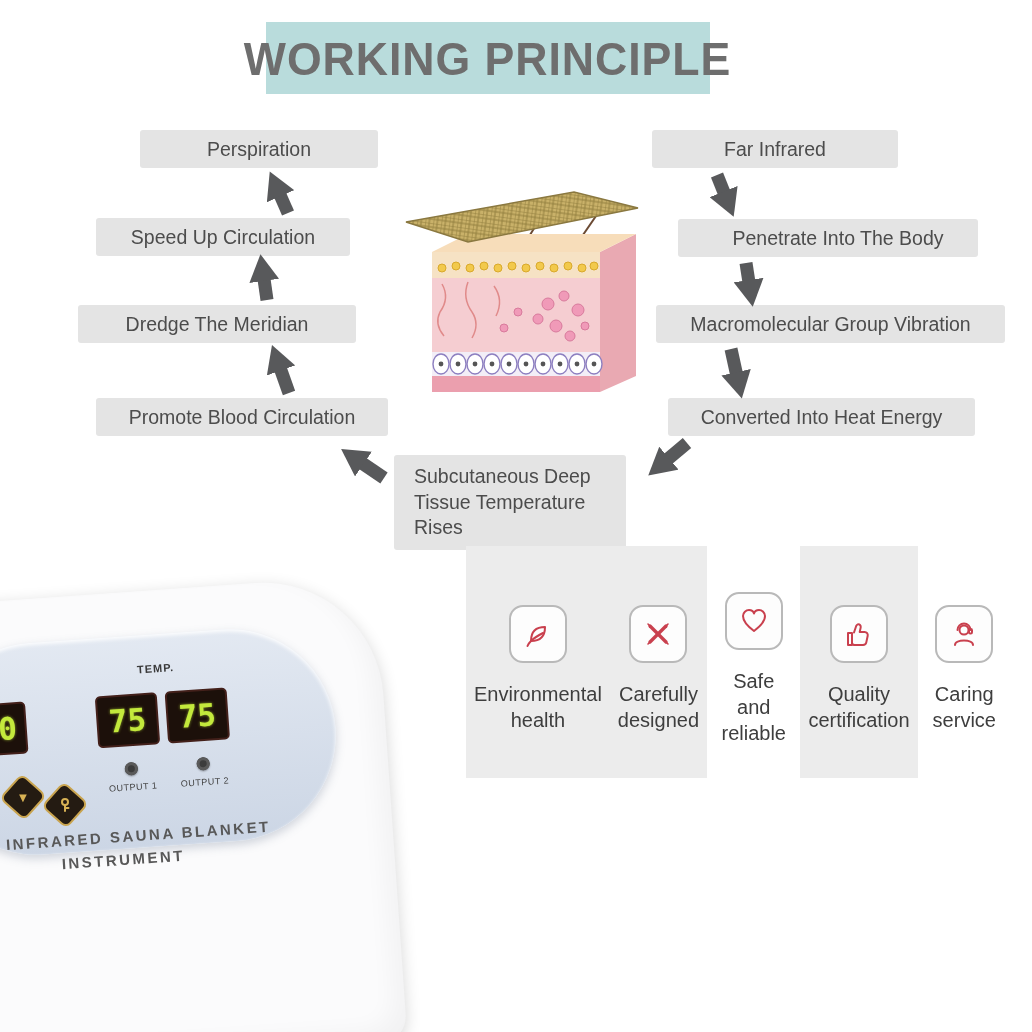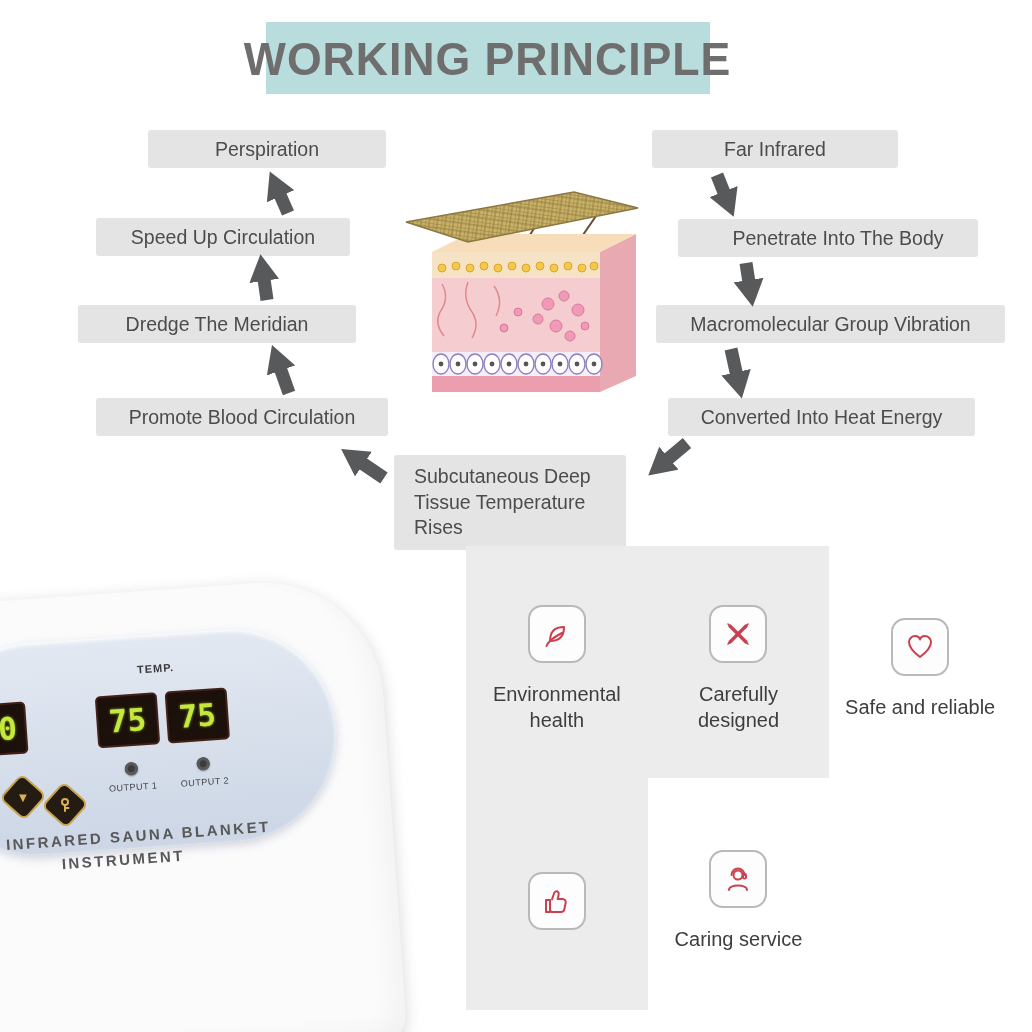--- a/index.html
+++ b/index.html
@@ -69,42 +69,42 @@
   }
   .btn-inner{transform:rotate(-42deg);color:#d8b254;font-size:13px;line-height:1;}
   .device-name{
     position:absolute;left:-45px;top:828px;width:335px;transform:rotate(-4deg);
     text-align:center;color:#585858;font-weight:700;letter-spacing:2.5px;font-size:15px;
   }
   .device-name .line2{margin-top:6px;}
   
   .features{
     position:absolute;left:466px;top:546px;width:545px;height:464px;
-    display:grid;grid-template-columns:repeat(3,1fr);grid-template-rows:repeat(2,1fr);
+    display:grid;grid-template-columns:repeat(5,1fr);grid-template-rows:repeat(2,1fr);
   }
   .feature{
     display:flex;flex-direction:column;align-items:center;justify-content:center;
     gap:18px;padding:14px 8px 0 8px;box-sizing:border-box;
   }
   .feature.gray{background:#ececec;}
   .icon-box{
     width:58px;height:58px;border:2px solid #b9b9b9;border-radius:14px;background:#fdfdfd;
     display:flex;align-items:center;justify-content:center;box-sizing:border-box;
   }
   .icon-box svg{stroke:#c9404e;fill:none;stroke-width:2;stroke-linecap:round;stroke-linejoin:round;}
   .feature-label{font-size:20px;color:#3e3e3e;text-align:center;line-height:1.3;max-width:155px;}
 </style>
 </head>
 <body>
 
 <div class="title-banner">
   <div class="title-text">WORKING PRINCIPLE</div>
 </div>
 
-<div class="flow-box" style="left:148px;top:130px;width:238px;">Perspiration</div>
+<div class="flow-box" style="left:140px;top:130px;width:238px;">Perspiration</div>
 <div class="flow-box" style="left:96px;top:218px;width:254px;">Speed Up Circulation</div>
 <div class="flow-box" style="left:78px;top:305px;width:278px;">Dredge The Meridian</div>
 <div class="flow-box" style="left:96px;top:398px;width:292px;">Promote Blood Circulation</div>
 
 <div class="flow-box" style="left:652px;top:130px;width:246px;">Far Infrared</div>
 <div class="flow-box" style="left:678px;top:219px;width:280px;padding-left:20px;">Penetrate Into The Body</div>
 <div class="flow-box" style="left:656px;top:305px;width:349px;">Macromolecular Group Vibration</div>
 <div class="flow-box" style="left:668px;top:398px;width:307px;">Converted Into Heat Energy</div>
 
 <div class="flow-box multi" style="left:394px;top:455px;width:232px;font-size:19.5px;">Subcutaneous Deep Tissue Temperature Rises</div>
@@ -272,20 +272,21 @@
     <div class="feature-label">Safe and reliable</div>
   </div>
 
   <div class="feature gray">
     <div class="icon-box">
       <svg width="32" height="32" viewBox="0 0 32 32">
         <path d="M5 15 H9 V27 H5 Z"></path>
         <path d="M9 26 L11 27 H20 C21.7 27 23 26 23.3 24.4 L24.7 17.8 C25.1 15.9 23.7 14 21.7 14 H16.7 L17.7 9.4 C18.1 7.4 16.5 5.8 14.7 6.4 C13.9 6.7 13.4 7.4 13.1 8.2 L11 14.5"></path>
       </svg>
     </div>
+    <div class="feature-label">Quality certification</div>
   </div>
 
   <div class="feature">
     <div class="icon-box">
       <svg width="32" height="32" viewBox="0 0 32 32">
         <circle cx="16" cy="12" r="4.5"></circle>
         <path d="M7 27 C7 21 25 21 25 27"></path>
         <path d="M9.5 12 A6.5 6.5 0 0 1 22.5 12"></path>
         <rect x="21" y="11" width="3" height="4.5" rx="1.2"></rect>
       </svg>

